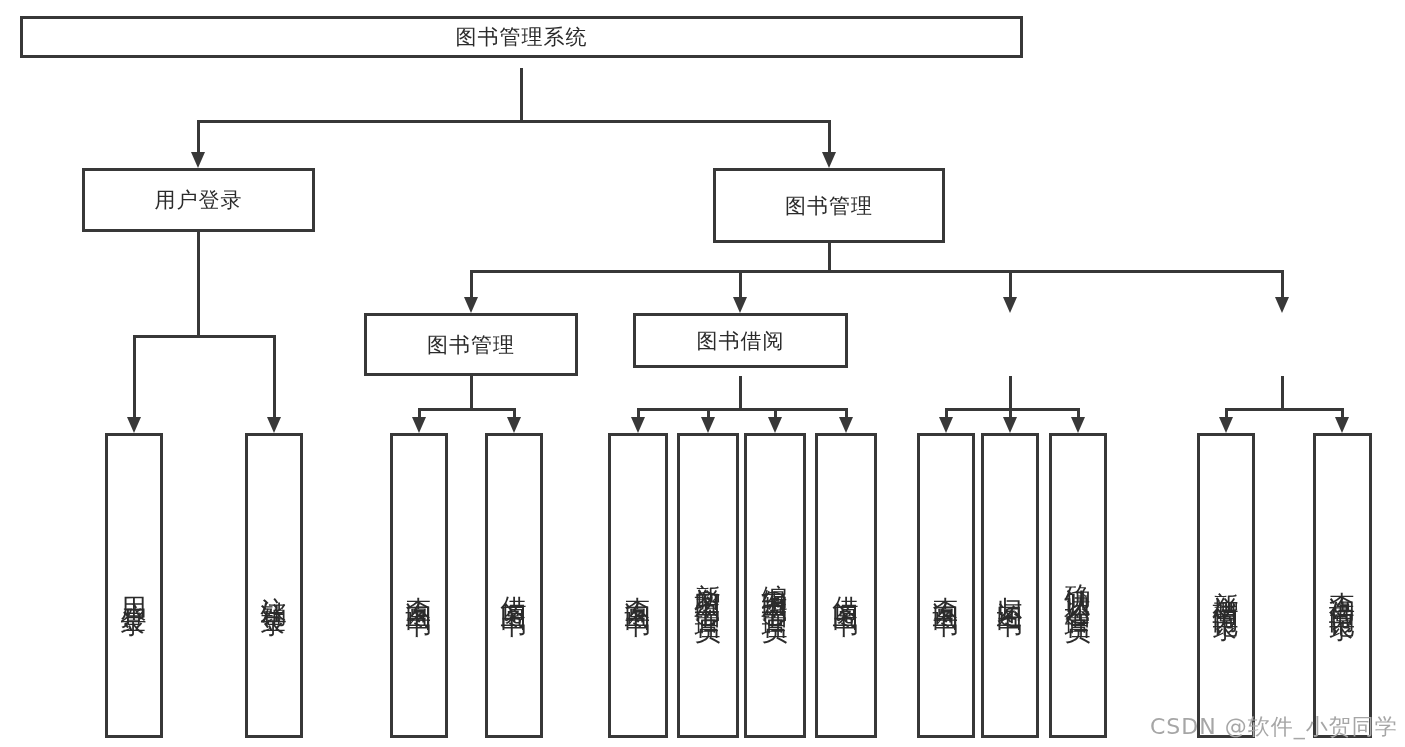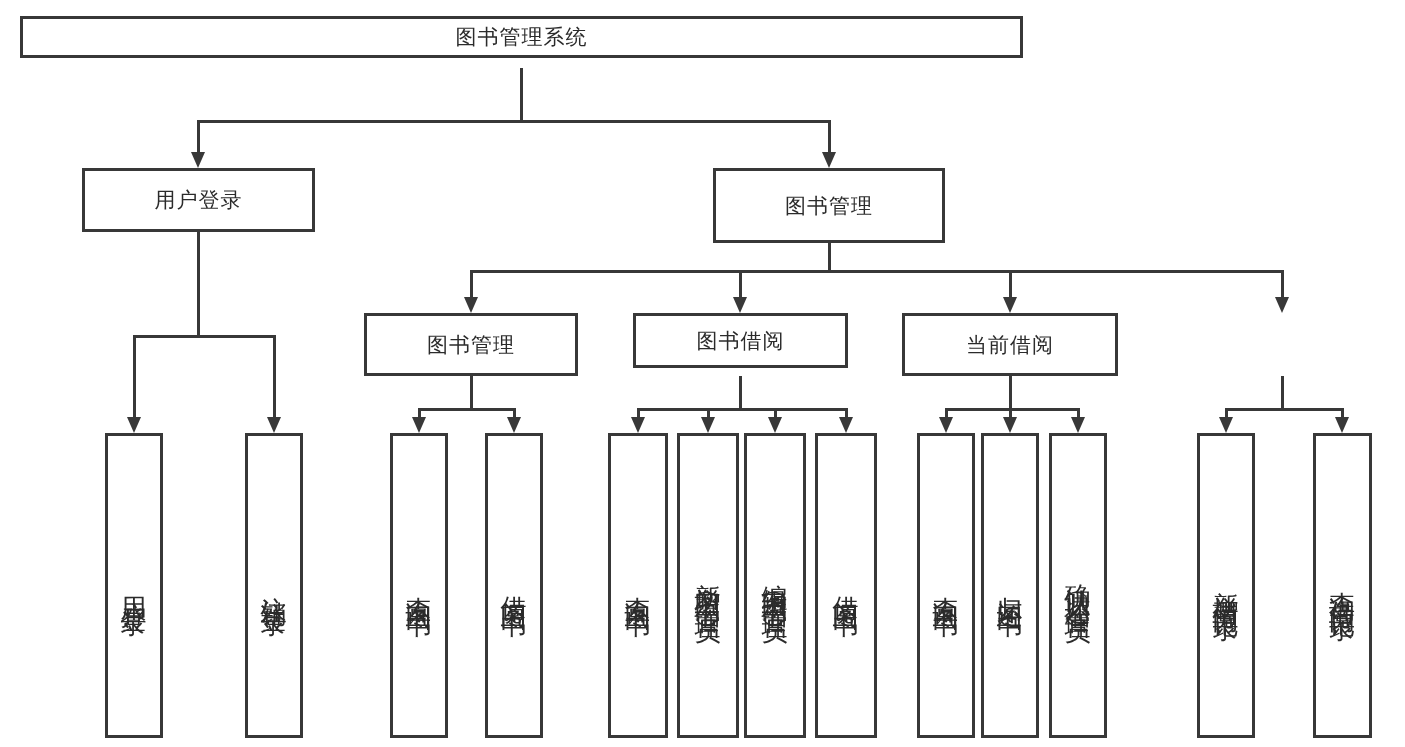--- a/index.html
+++ b/index.html
@@ -81,23 +81,20 @@
   <div class="box h" style="left:713px;top:168px;width:232px;height:75px">
     <span class="lbl">图书管理</span>
   </div>
 
   <div class="box h" style="left:364px;top:313px;width:214px;height:63px">
     <span class="lbl">图书管理</span>
   </div>
   <div class="box h" style="left:633px;top:313px;width:215px;height:55px">
     <span class="lbl">图书借阅</span>
   </div>
-  <div class="box h" style="left:902px;top:313px;width:216px;height:63px">
-    <span class="lbl">当前借阅</span>
-  </div>
 
   <div class="box v" style="left:105px;top:433px;width:58px;height:305px">
     <span class="lbl">用户登录</span>
   </div>
   <div class="box v" style="left:245px;top:433px;width:58px;height:305px">
     <span class="lbl">注销登录</span>
   </div>
 
   <div class="box v" style="left:390px;top:433px;width:58px;height:305px">
     <span class="lbl">查询图书</span>
@@ -129,20 +126,21 @@
     <span class="lbl">确认归还（管理员）</span>
   </div>
 
   <div class="box v" style="left:1197px;top:433px;width:58px;height:305px">
     <span class="lbl">新增借阅记录</span>
   </div>
   <div class="box v" style="left:1313px;top:433px;width:59px;height:305px">
     <span class="lbl">查询借阅记录</span>
   </div>
 
+  <div class="watermark">CSDN @软件_小贺同学</div>
 
 <div class="vline" style="left: 519.5px; top: 68px; width: 3px; height: 53px;"></div>
     <div class="vline" style="left: 196.5px; top: 232px; width: 3px; height: 104px;"></div>
     <div class="vline" style="left: 827.5px; top: 232px; width: 3px; height: 39px;"></div>
     <div class="vline" style="left: 469.5px; top: 376px; width: 3px; height: 33px;"></div>
     <div class="vline" style="left: 738.5px; top: 376px; width: 3px; height: 33px;"></div>
     <div class="vline" style="left: 1008.5px; top: 376px; width: 3px; height: 33px;"></div>
     <div class="vline" style="left: 1280.5px; top: 376px; width: 3px; height: 33px;"></div>
     <div class="hline" style="left: 196.5px; top: 119.5px; width: 634px; height: 3px;"></div>
     <div class="hline" style="left: 132.5px; top: 334.5px; width: 143px; height: 3px;"></div>

